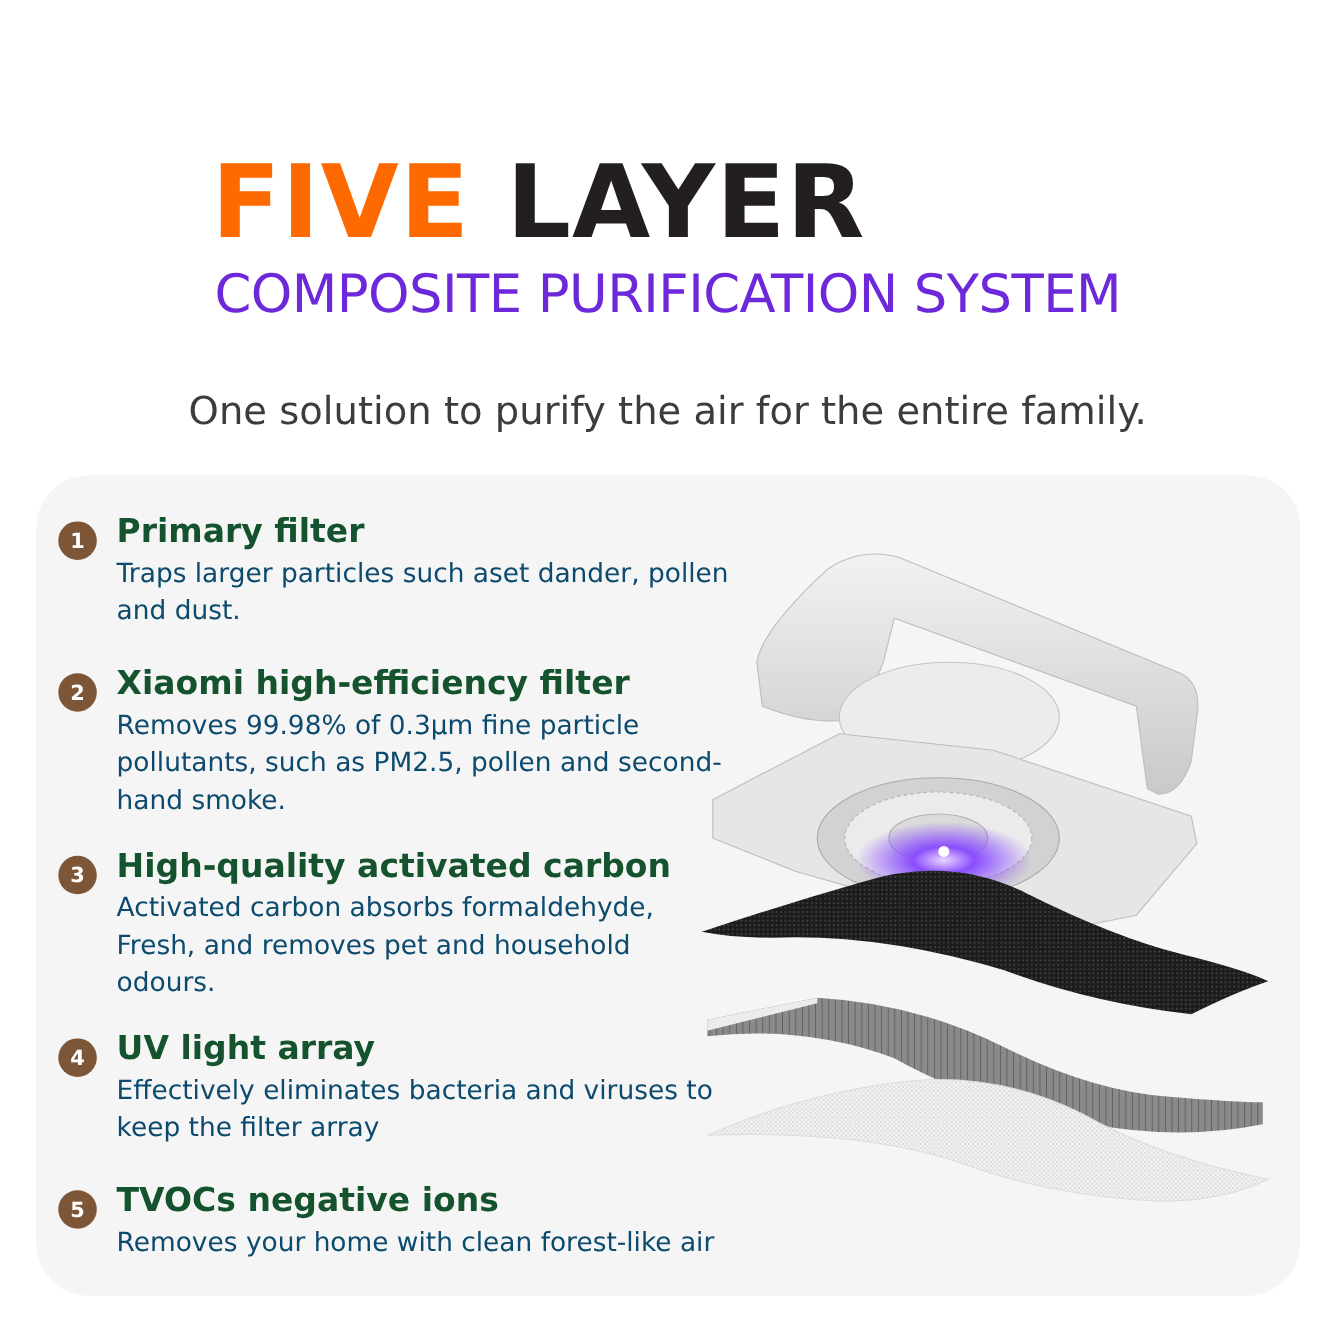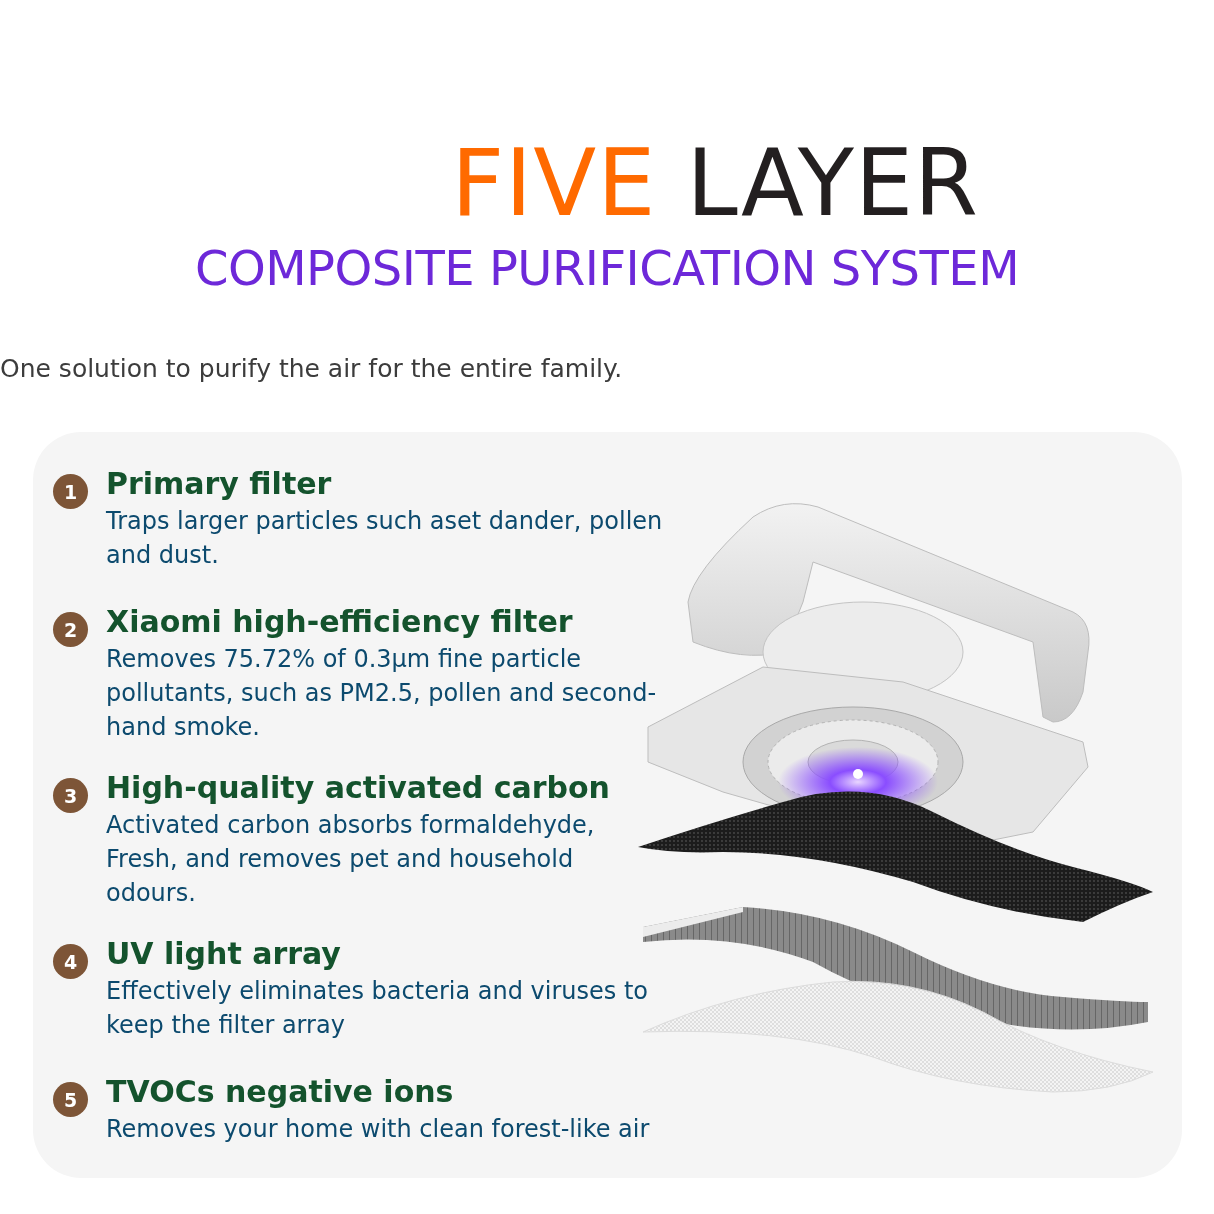--- a/index.html
+++ b/index.html
@@ -1,35 +1,35 @@
 <!DOCTYPE html>
 <html><head>
   <meta charset="utf-8">
   <style>
     * { box-sizing: border-box; margin: 0; padding: 0; }
     html, body { width: 1214px; height: 1214px; background: #ffffff; overflow: hidden; }
     body { font-family: "DejaVu Sans", sans-serif; position: relative; }
 
     .hero-title {
       position: absolute; top: 138px; left: 0; width: 979px;
-      text-align: right; font-weight: normal; font-size: 92px; letter-spacing: 1px;
+      text-align: center; font-weight: bold; font-size: 92px; letter-spacing: 1px;
       line-height: 1; font-family: "DejaVu Sans", sans-serif;
     }
     .hero-title .accent { color: #ff6a00; }
     .hero-title .dark { color: #231f20; }
 
     .subtitle {
       position: absolute; top: 244px; left: 0; width: 1214px;
       text-align: center; font-size: 48px; color: #6d28d9; line-height: 1;
       font-family: "DejaVu Sans", sans-serif; letter-spacing: -0.5px;
     }
 
     .tagline {
       position: absolute; top: 354px; left: 0; width: 1214px;
-      text-align: left; font-size: 25px; color: #3c3c3c;
+      text-align: center; font-size: 35px; color: #3c3c3c;
       font-family: "DejaVu Sans", sans-serif;
     }
 
     .card {
       position: absolute; left: 33px; top: 432px; width: 1149px; height: 746px;
       background: #f5f5f5; border-radius: 48px; overflow: hidden;
     }
 
     .features { position: absolute; left: 20px; top: 34px; width: 600px; }
     .feature { position: absolute; left: 0; width: 620px; }
@@ -66,21 +66,21 @@
 
     <div class="feature" style="top:0px;">
       <div class="badge">1</div>
       <div class="feature-title">Primary filter</div>
       <div class="feature-desc">Traps larger particles such aset dander, pollen and dust.</div>
     </div>
 
     <div class="feature" style="top:138px;">
       <div class="badge">2</div>
       <div class="feature-title">Xiaomi high-efficiency filter</div>
-      <div class="feature-desc">Removes 75.72% of 0.3μm fine particle pollutants, such as PM2.5, pollen and second-hand smoke.</div>
+      <div class="feature-desc">Removes 99.98% of 0.3μm fine particle pollutants, such as PM2.5, pollen and second-hand smoke.</div>
     </div>
 
     <div class="feature" style="top:304px;">
       <div class="badge">3</div>
       <div class="feature-title">High-quality activated carbon</div>
       <div class="feature-desc">Activated carbon absorbs formaldehyde, Fresh, and removes pet and household odours.</div>
     </div>
 
     <div class="feature" style="top:470px;">
       <div class="badge">4</div>

